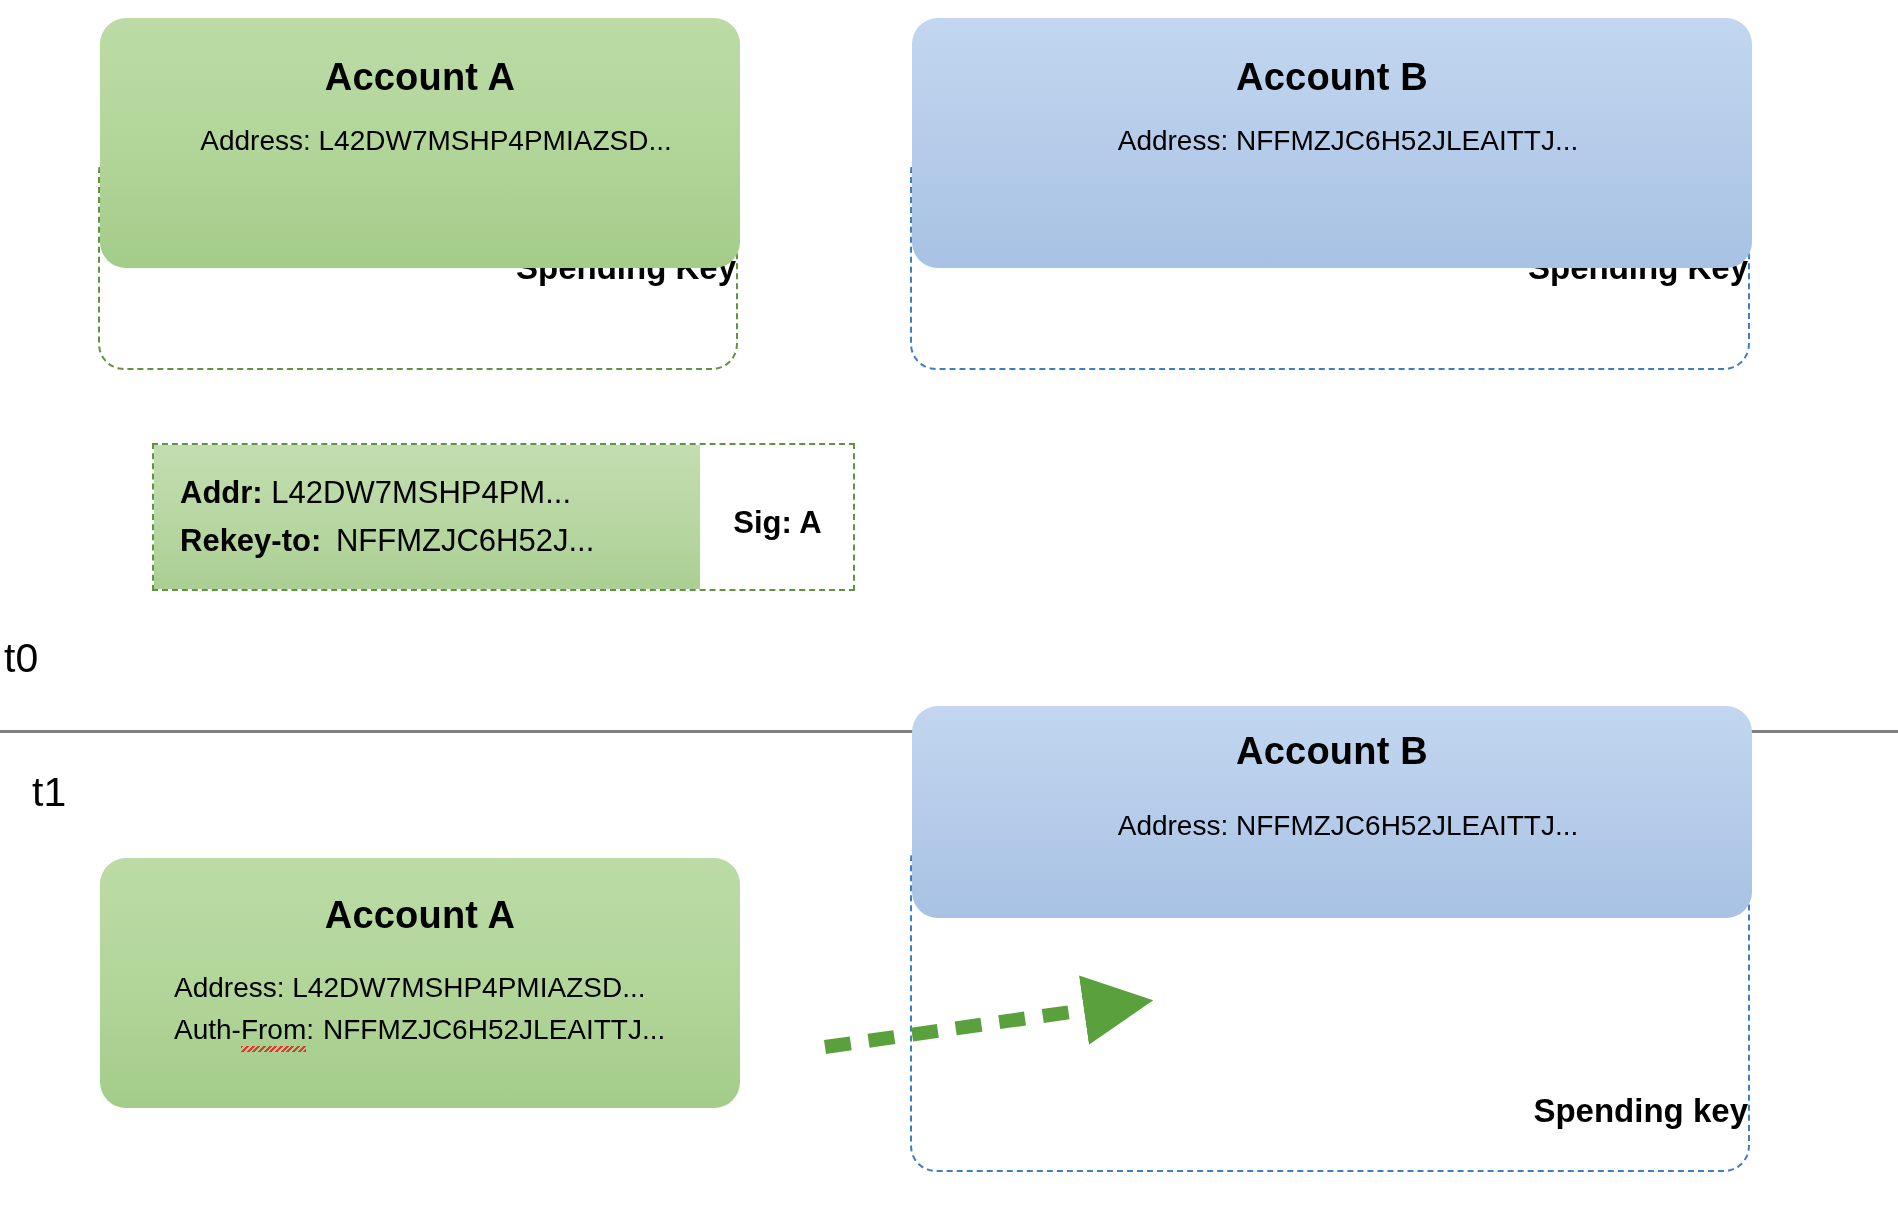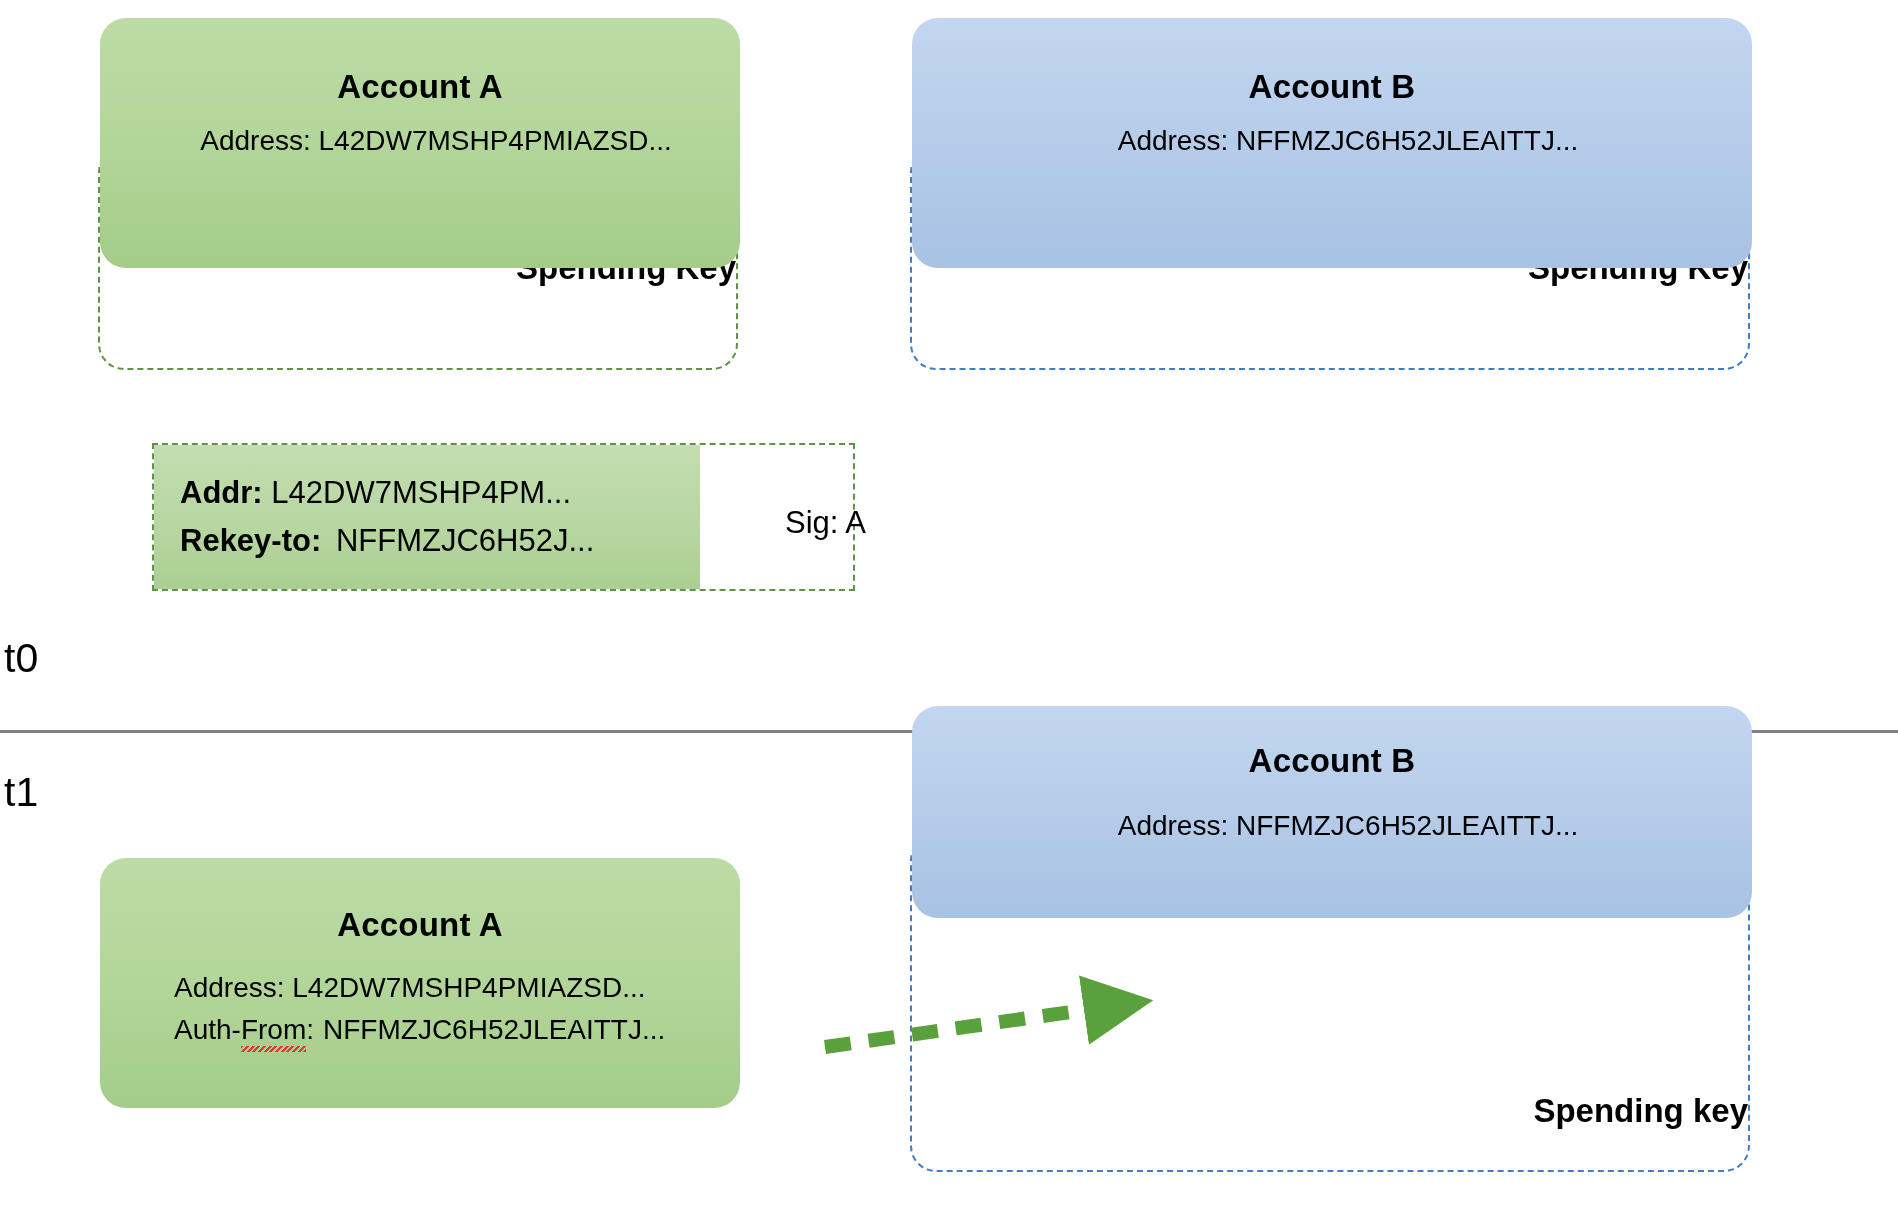--- a/index.html
+++ b/index.html
@@ -27,27 +27,26 @@
     text-align: center;
   }
   .acct-green {
     background: linear-gradient(180deg, #bcdba6 0%, #b1d598 55%, #a3cc89 100%);
   }
   .acct-blue {
     background: linear-gradient(180deg, #c2d6ef 0%, #b4cbe9 55%, #a8c2e4 100%);
   }
   .acct-title {
     font-weight: bold;
-    font-size: 33px;
+    font-size: 38px;
     letter-spacing: 0.2px;
     line-height: 1;
     position: absolute;
     left: 0;
     right: 0;
-    margin-top: 12px;
   }
   .acct-line {
     font-size: 28px;
     line-height: 1.18;
     position: absolute;
     left: 0;
     right: 0;
     white-space: nowrap;
     margin-left: 32px;
   }
@@ -87,26 +86,25 @@
     position: absolute;
     white-space: nowrap;
     font-size: 31px;
     line-height: 1;
   }
   .tx-key {
     font-weight: bold;
   }
   .tx-sig {
     position: absolute;
-    font-weight: normal;
+    font-weight: bold;
     font-size: 31px;
     line-height: 1;
     white-space: nowrap;
     text-align: center;
-    padding-left: 48px;
   }
 
   
   .t-label {
     position: absolute;
     font-size: 41px;
     line-height: 1;
   }
   .divider {
     position: absolute;
@@ -173,21 +171,21 @@
       <span class="tx-key">Rekey-to:</span>
       <span style="padding-left:6px;">NFFMZJC6H52J...</span>
     </div>
   </div>
   <div class="tx-sig" style="left:700px; top:507px; width:155px;">Sig: A</div>
 
   <div class="t-label" style="left:4px; top:638px;">t0</div>
 
   <div class="divider" style="left:0px; top:730px; width:1898px; height:3px;"></div>
 
-  <div class="t-label" style="left:4px; top:772px;">t1</div>
+  <div class="t-label" style="left:32px; top:772px;">t1</div>
 
   <div class="acct-box acct-green" style="left:100px; top:858px; width:640px; height:250px;">
     <div class="acct-title" style="top:38px;">Account A</div>
     <div class="acct-line" style="top:113px; left:42px; right:auto; text-align:left;">Address: L42DW7MSHP4PMIAZSD...</div>
     <div class="acct-line" style="top:155px; left:42px; right:auto; text-align:left;">
       <span>Auth-</span><span class="squiggle">From</span><span>:</span><span style="padding-left:9px;">NFFMZJC6H52JLEAITTJ...</span>
     </div>
   </div>
 
   <div class="key-box key-blue" style="left:910px; top:834px; width:840px; height:338px;">

